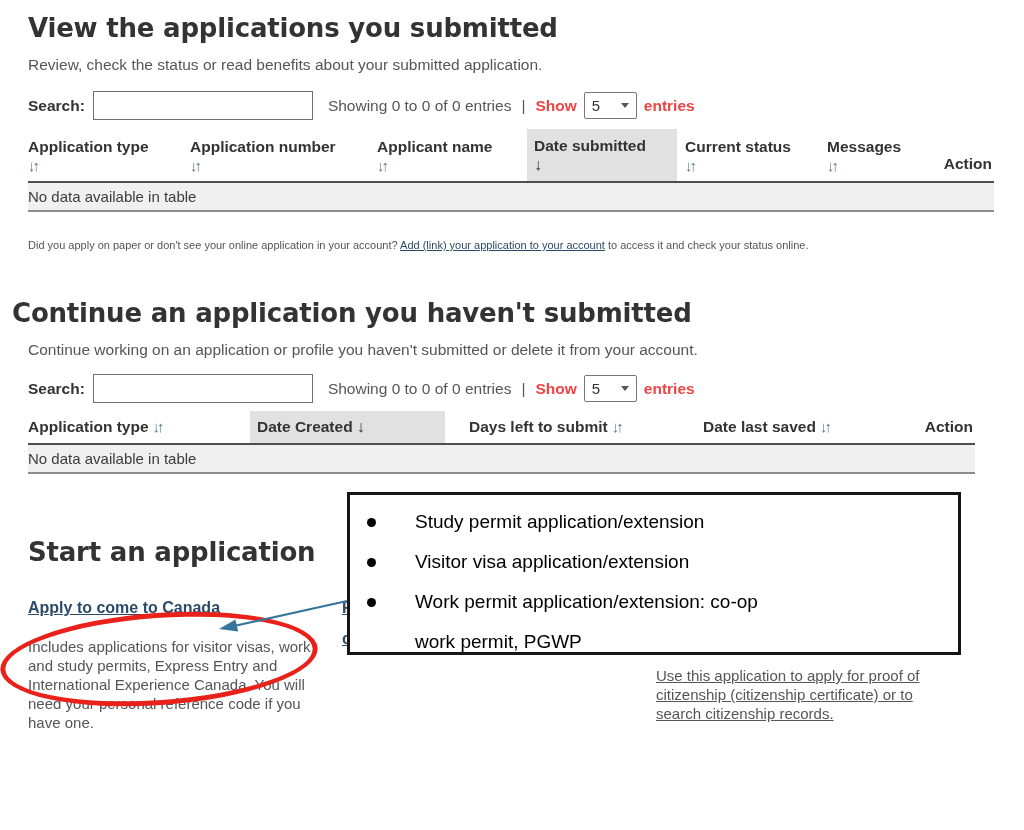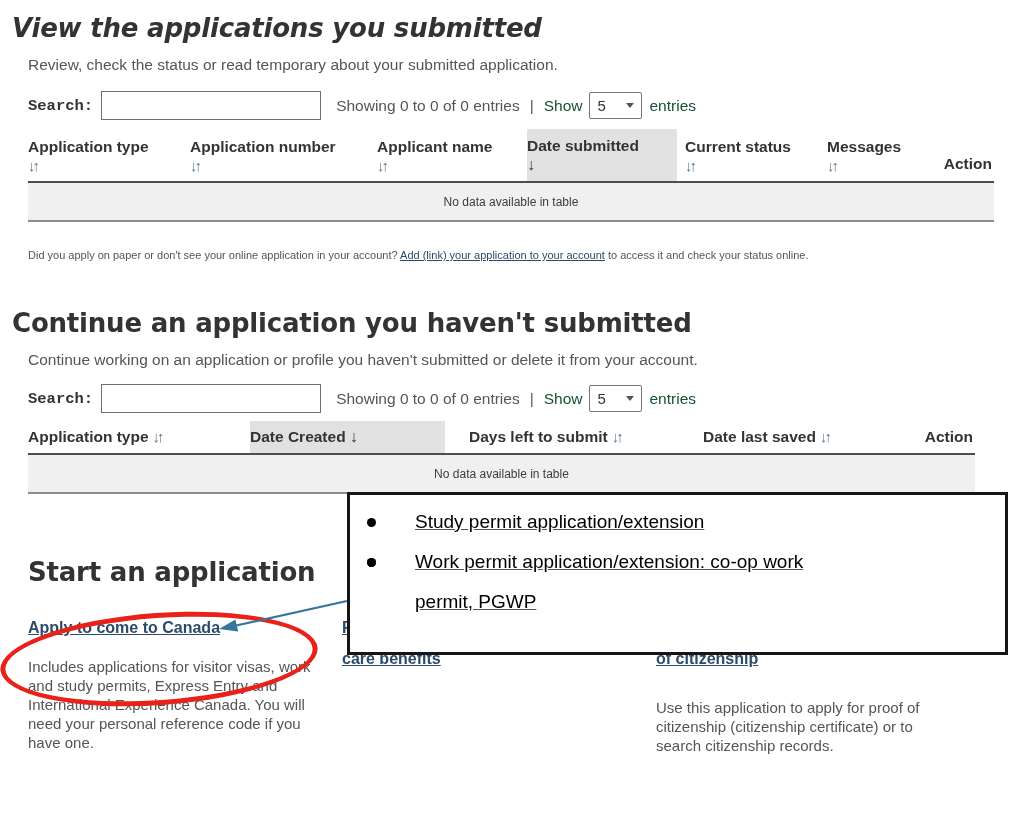--- a/index.html
+++ b/index.html
@@ -11,34 +11,34 @@
     color: #555555;
     overflow: hidden;
   }
   h1, h2 {
     font-family: "DejaVu Sans", "Liberation Sans", sans-serif;
     font-weight: 700;
     color: #333333;
     font-size: 26px;
     letter-spacing: -0.2px;
   }
-  .ml { margin-left: 12px; font-style: italic; }
+  .ml { margin-left: 28px; }
   .sub { font-size: 15.5px; color: #555; margin: 13px 28px 0 28px; }
 
   
   .search-row { display: flex; align-items: center; margin: 17px 0 0 28px; font-size: 15.5px; }
-  .search-label { font-weight: 700; color: #333; font-family: Liberation Mono, monospace; }
+  .search-label { font-weight: 700; color: #333; }
   .search-input {
     width: 220px; height: 29px; margin-left: 8px;
     border: 1px solid #6e6e6e; background: #fff; outline: none;
     font: 15px "Liberation Sans", sans-serif; padding: 0 6px;
   }
   .showing { color: #555; margin-left: 15px; }
   .pipe { margin: 0 10px; color: #555; }
-  .bold { font-weight: 400; color: #14532d; }
+  .bold { font-weight: 700; color: #ef4444; }
   .fake-select {
     display: inline-flex; align-items: center; justify-content: space-between;
     width: 53px; height: 27px; margin: 0 7px;
     border: 1px solid #767676; border-radius: 2px; background: #fff;
     padding: 0 7px; font-size: 15px; color: #333;
   }
   .chev { width: 0; height: 0; border-left: 4px solid transparent; border-right: 4px solid transparent; border-top: 5px solid #555; }
 
   
   table { border-collapse: collapse; table-layout: fixed; }
@@ -46,44 +46,44 @@
   .tbl2 { width: 947px; margin: 8px 0 0 28px; }
   th {
     text-align: left; vertical-align: bottom;
     font-size: 15.5px; font-weight: 700; color: #333;
     border-bottom: 2px solid #4e4e4e;
     padding: 7px 8px 7px 0;
   }
   .tbl1 th .th-label { line-height: 20px; }
   .sort-both { color: #5d7c94; font-weight: 700; font-size: 15px; letter-spacing: -3px; }
   .sort-down { color: #3a3a3a; font-weight: 900; font-size: 16px; }
-  th.sorted { background: #e1e1e1; }
+  th.sorted { background: #e1e1e1; padding-left: 7px; }
   th.action-col { text-align: right; padding-right: 2px; }
   .empty-row td {
     background: #f0f0f0; border-bottom: 2px solid #8c8c8c;
-    height: 39px; text-align: center; font-size: 12px; color: #3c3c3c;
+    height: 29px; font-size: 15px; color: #3c3c3c;
   }
   .tbl2 th { white-space: nowrap; }
   .tbl2 th .sort-both, .tbl2 th .sort-down { margin-left: 4px; }
 
   a, .link { color: #2b4b68; text-decoration: underline; cursor: pointer; }
 
   .paper-p { margin: 19px 28px 0 28px; width: 966px; font-size: 11px; line-height: 29px; color: #555; }
   .h2-continue { margin: 38px 0 0 12px; }
   .h2-start { margin: 63px 0 0 28px; }
 
   
   .cards { display: grid; grid-template-columns: 302px 302px 302px; column-gap: 12px; margin: 25px 28px 0 28px; }
   .card-link { display: inline-block; font-size: 16px; font-weight: 700; line-height: 31px; }
   .card-desc { margin-top: 14px; font-size: 15px; line-height: 19px; color: #555; }
 
   
   .callout-box {
-    position: absolute; left: 347px; top: 492px; width: 661px; height: 163px;
-    background: #ffffff; border: 3px solid #161616; z-index: 6; text-decoration: underline;
+    position: absolute; left: 347px; top: 492px; width: 614px; height: 163px;
+    background: #ffffff; border: 3px solid #161616; z-index: 6;
   }
   .callout-box ul { list-style: none; margin-top: 7px; }
   .callout-box li {
     position: relative; padding-left: 65px; padding-right: 155px;
     font-family: "Liberation Sans", sans-serif; font-size: 19px; line-height: 40px; color: #000;
   }
   .callout-box li .bullet-dot {
     position: absolute; left: 17px; top: 16px; width: 9px; height: 9px;
     border-radius: 50%; background: #000;
   }
@@ -91,21 +91,21 @@
     position: absolute; left: 0px; top: 613px; width: 318px; height: 92px;
     border: 5px solid #e8211a; border-radius: 50%;
     transform: rotate(-4deg); z-index: 7; pointer-events: none;
   }
   .arrow-svg { position: absolute; left: 210px; top: 586px; z-index: 7; pointer-events: none; }
 </style>
 </head>
 <body>
 
 <h1 class="ml" style="margin-top:13px;">View the applications you submitted</h1>
-<p class="sub">Review, check the status or read temporary about your submitted application.</p>
+<p class="sub">Review, check the status or read benefits about your submitted application.</p>
 
 <div class="search-row">
   <span class="search-label">Search:</span>
   <input class="search-input" type="text" value="" style="">
   <span class="showing">Showing 0 to 0 of 0 entries</span>
   <span class="pipe">|</span>
   <span class="bold">Show</span>
   <span class="fake-select">
     <span>5</span>
     <span class="chev"></span>
@@ -222,28 +222,28 @@
 <div class="cards">
   <div class="card">
     <span class="link card-link">Apply to come to Canada</span>
     <p class="card-desc">Includes applications for visitor visas, work and study permits, Express Entry and International Experience Canada. You will need your personal reference code if you have one.</p>
   </div>
   <div class="card">
     <span class="link card-link">Refugees: Apply for temporary health care benefits</span>
   </div>
   <div class="card">
     <span class="link card-link">Citizenship: Apply for a search or proof of citizenship</span>
-    <p class="card-desc" style="margin-top:24px;">Use this application to apply for proof of citizenship (citizenship certificate) or to search citizenship records.</p>
+    <p class="card-desc" style="margin-top:12px;text-decoration:underline;">Use this application to apply for proof of citizenship (citizenship certificate) or to search citizenship records.</p>
   </div>
 </div>
 
 <div class="callout-box">
   <ul>
     <li><span class="bullet-dot"></span><span>Study permit application/extension</span></li>
-    <li><span class="bullet-dot"></span></li>
+    <li><span class="bullet-dot"></span><span>Visitor visa application/extension</span></li>
     <li><span class="bullet-dot"></span><span>Work permit application/extension: co-op work permit, PGWP</span></li>
   </ul>
 </div>
 
 <div class="red-ellipse"></div>
 
 <svg class="arrow-svg" width="145" height="52" viewBox="0 0 145 52">
   <line x1="137" y1="15" x2="24" y2="40" stroke="#37759b" stroke-width="2.2"></line>
   <polygon points="9,43 25.4,33.6 28.2,45.6" fill="#37759b"></polygon>
 </svg>

